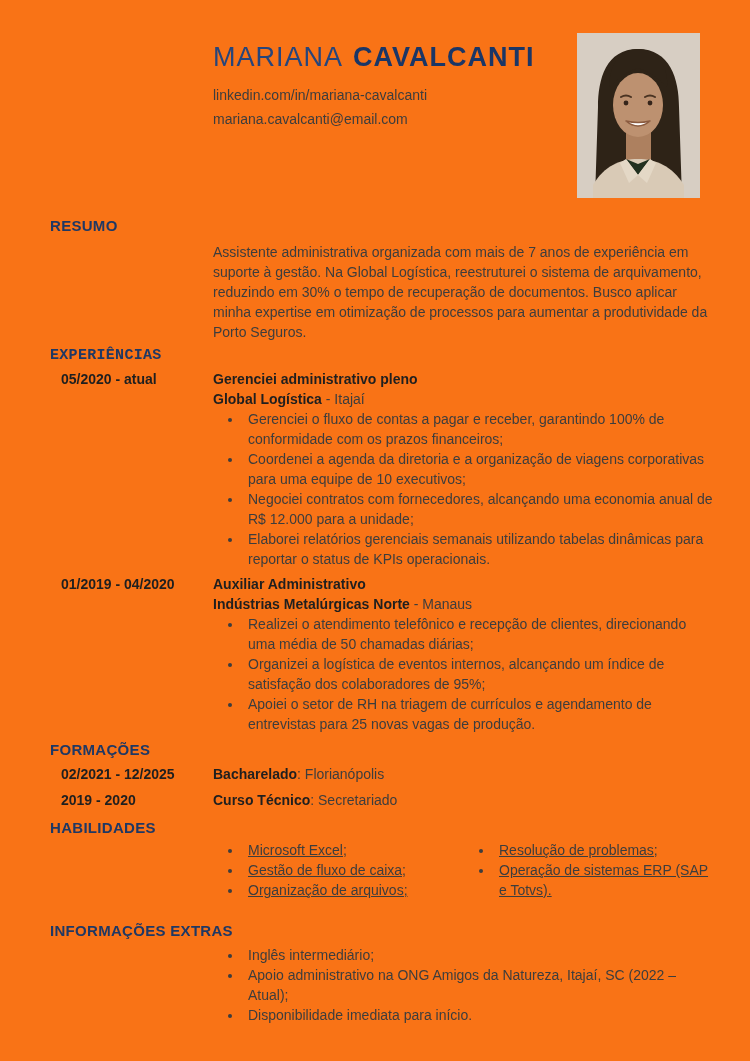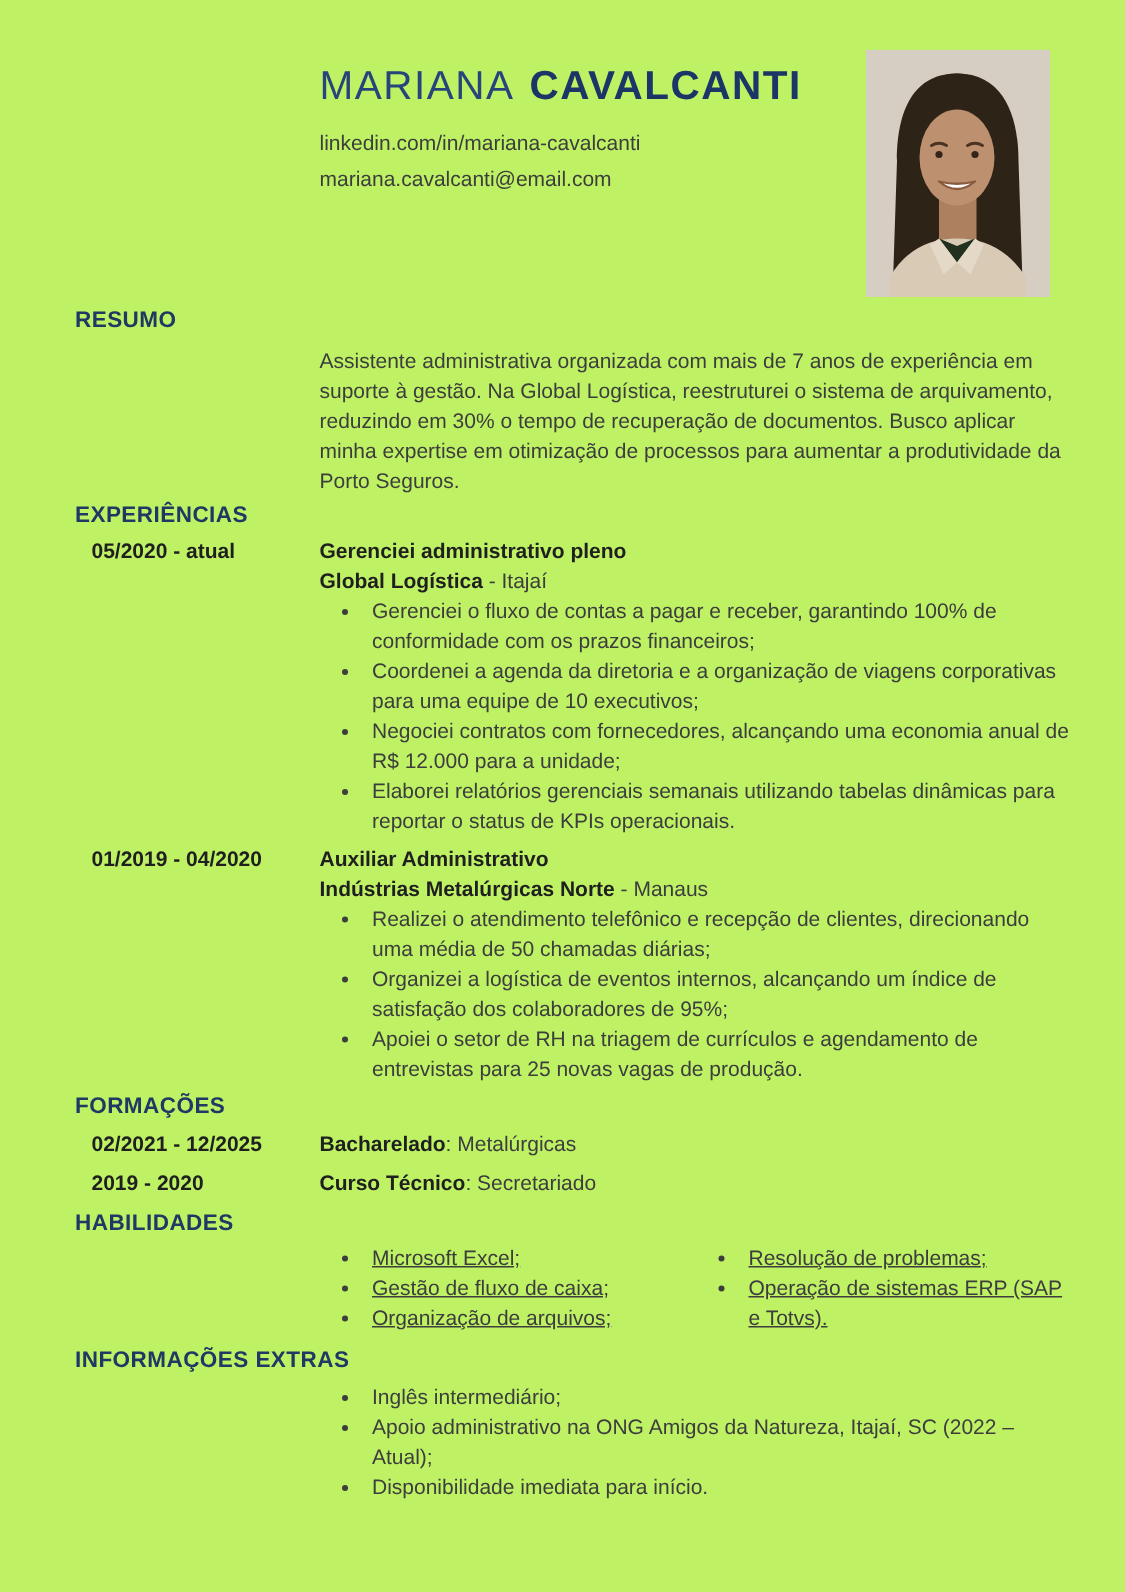--- a/index.html
+++ b/index.html
@@ -2,21 +2,21 @@
 <html><head>
 <meta charset="utf-8">
 <style>
   * { box-sizing: border-box; margin: 0; padding: 0; }
   html, body { background: #ffffff; }
   .page {
     position: relative;
     width: 750px;
     height: 1061px;
     margin: 0 auto;
-    background: #bef264;
+    background: #f97316;
     font-family: "Liberation Sans", sans-serif;
     color: #3d3d3d;
     overflow: hidden;
   }
 
   
   .header { position: relative; height: 198px; }
   .header-text { padding: 43px 0 0 213px; }
   .name { font-size: 27px; line-height: 28px; letter-spacing: 1px; font-weight: 400; white-space: nowrap; }
   .name .first { color: #27457b; font-weight: 400; margin-right: 10px; }
@@ -46,36 +46,36 @@
   .content-col { max-width: 500px; font-size: 14px; line-height: 20px; }
 
   .date { font-size: 14px; font-weight: 700; color: #1f1f1f; line-height: 20px; }
   .role { font-size: 14px; font-weight: 700; color: #1f1f1f; line-height: 20px; }
   .bold-lead { font-weight: 700; color: #1f1f1f; }
 
   ul.bullets { list-style: disc; margin: 0; padding-left: 30px; }
   ul.bullets li { padding-left: 5px; line-height: 20px; color: #3d3d3d; }
 
   
-  #sec-resumo .section-title { margin-top: 8px; }
+  #sec-resumo .section-title { margin-top: 20px; }
   #sec-resumo .row { margin-top: 8px; }
 
-  #sec-exp .section-title { margin-top: 6px; }
+  #sec-exp .section-title { margin-top: 6px; font-family: Liberation Mono, monospace; }
   #sec-exp .job-row { margin-top: 5px; }
 
   #sec-form .section-title { margin-top: 8px; }
   #sec-form .edu-row { margin-top: 6px; }
 
   #sec-hab .section-title { margin-top: 10px; }
   #sec-hab .row { margin-top: 4px; text-decoration: underline; }
   .skills-grid { display: grid; grid-template-columns: 267px 1fr; }
   .skills-grid ul.bullets { padding-left: 30px; }
   .skills-grid .skills-col2 ul.bullets { padding-left: 14px; }
 
-  #sec-extra .section-title { margin-top: 11px; }
+  #sec-extra .section-title { margin-top: 23px; }
   #sec-extra .row { margin-top: 6px; }
 </style>
 </head>
 <body>
 
 <div class="page">
 
   <div class="header">
     <div class="header-text">
       <h1 class="name"><span class="first">MARIANA</span><span class="last">CAVALCANTI</span></h1>
@@ -148,21 +148,21 @@
   </div>
 
   <div class="section" id="sec-form">
     <h2 class="section-title">FORMAÇÕES</h2>
 
     <div class="row edu-row">
       <div class="label-col">
         <div class="date">02/2021 - 12/2025</div>
       </div>
       <div class="content-col">
-        <div><span class="bold-lead">Bacharelado</span><span>: Metalúrgicas</span></div>
+        <div><span class="bold-lead">Bacharelado</span><span>: Florianópolis</span></div>
       </div>
     </div>
 
     <div class="row edu-row">
       <div class="label-col">
         <div class="date">2019 - 2020</div>
       </div>
       <div class="content-col">
         <div><span class="bold-lead">Curso Técnico</span><span>: Secretariado</span></div>
       </div>

